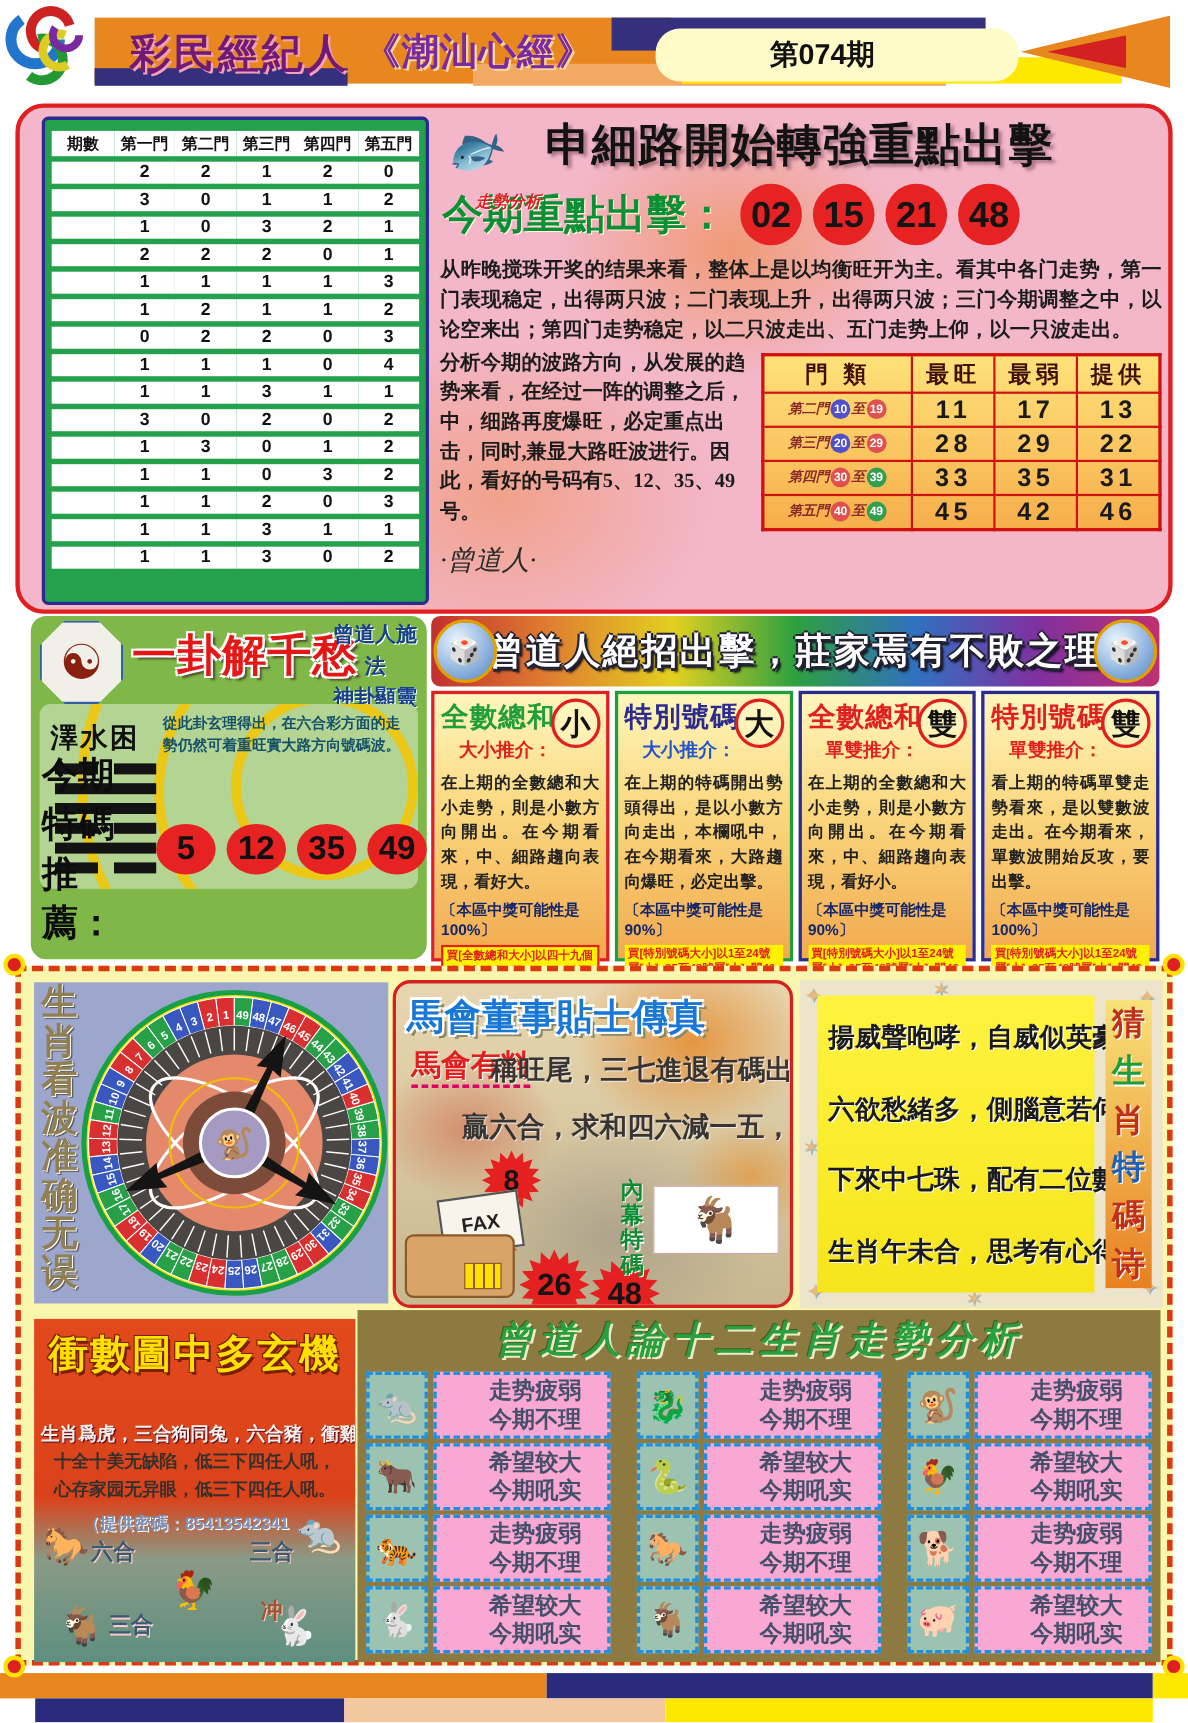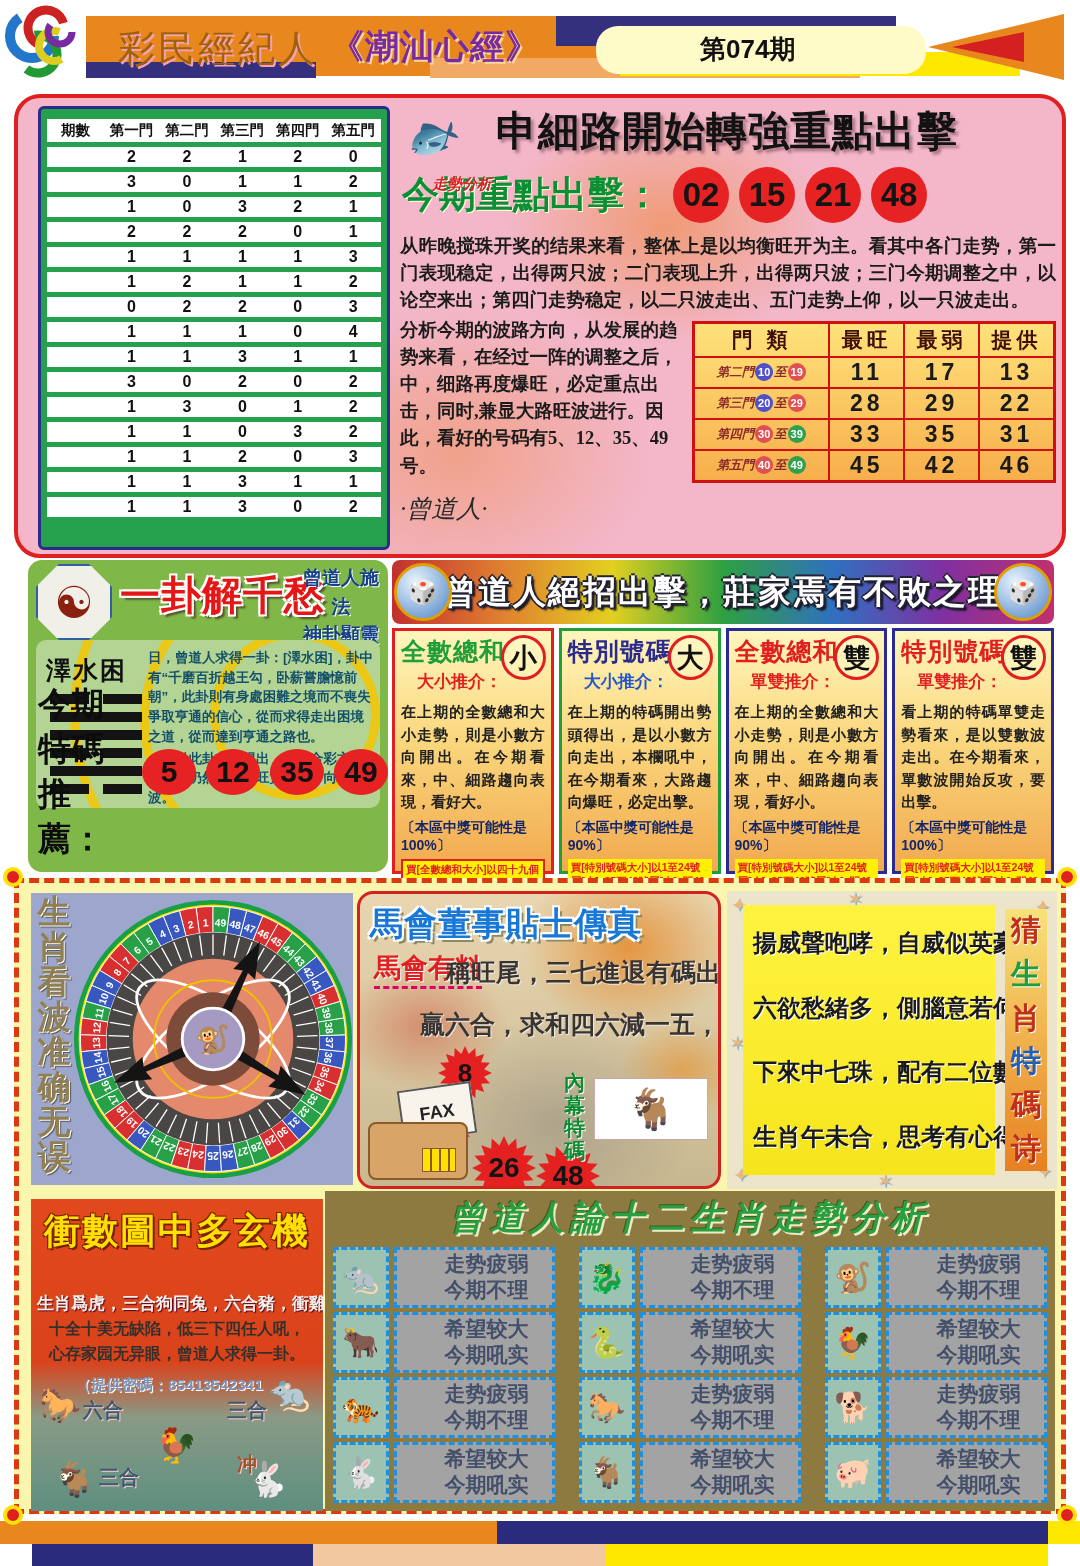--- a/index.html
+++ b/index.html
@@ -11,21 +11,21 @@
   .hdr-orange{position:absolute;left:86px;top:16px;width:524px;height:60px;background:#E8871E;}
   .hdr-salmon{position:absolute;left:430px;top:58px;width:430px;height:20px;background:#F2A964;}
   .hdr-navy-under{position:absolute;left:86px;top:62px;width:230px;height:16px;background:#35307E;}
   .hdr-navy-block{position:absolute;left:556px;top:16px;width:340px;height:30px;background:#35307E;}
   .hdr-paleyellow{position:absolute;left:596px;top:26px;width:330px;height:48px;background:#FFFBC8;border-radius:22px;}
   .hdr-yellow{position:absolute;left:620px;top:52px;width:400px;height:24px;background:#FFE800;}
   .hdr-arrow{position:absolute;left:928px;top:14px;width:136px;height:66px;background:#E8871E;
              clip-path:polygon(0 50%,100% 0,100% 100%);}
   .hdr-arrow-red{position:absolute;left:952px;top:32px;width:72px;height:30px;background:#D42020;
              clip-path:polygon(0 50%,100% 0,100% 100%);}
-  .brand{position:absolute;left:118px;top:24px;font-size:37px;font-weight:400;color:#a16207;
+  .brand{position:absolute;left:118px;top:24px;font-size:37px;font-weight:700;color:#701a75;
          letter-spacing:3px;text-shadow:2px 2px 0 #F2A0B8;font-family:"Liberation Serif",serif;}
   .book{position:absolute;left:330px;top:24px;font-size:34px;font-weight:900;color:#7A2AA0;
         letter-spacing:1px;text-shadow:2px 2px 0 #F8D8A0;font-family:"Liberation Serif",serif;}
   .issue{position:absolute;left:700px;top:32px;font-size:26px;font-weight:900;color:#111;}
 
   
   #top-box{position:absolute;left:14px;top:94px;width:1052px;height:464px;border:4px solid #E02020;
            border-radius:26px;background:#F3B7C9;
            background-image:radial-gradient(230px 170px at 62% 28%,rgba(236,126,36,.5),transparent 70%),
                             radial-gradient(280px 210px at 42% 78%,rgba(236,126,36,.38),transparent 70%);}
@@ -203,21 +203,21 @@
 
   #zodiac-panel{position:absolute;left:306px;top:308px;width:730px;height:320px;background:#8D7A40;}
   .ztitle{height:54px;display:flex;align-items:center;justify-content:center;font-size:34px;
           font-weight:900;color:#28A040;font-style:italic;letter-spacing:6px;
           font-family:"Liberation Serif",serif;text-shadow:2px 2px 0 #F0EAC8,-1px -1px 0 #4A5A20;}
   #zgrid{position:absolute;left:8px;top:56px;right:8px;bottom:4px;display:grid;
          grid-template-columns:repeat(3,1fr);grid-auto-rows:61px;gap:4px 24px;}
   .zcell{display:flex;gap:5px;}
   .zicon{width:56px;background:#9CC2B2;border:3px dashed #1E90E0;display:flex;align-items:center;
          justify-content:center;font-size:30px;}
-  .ztext{flex:1;background:#a3a3a3;border:3px dashed #1E90E0;display:flex;flex-direction:column;
+  .ztext{flex:1;background:#f9a8d4;border:3px dashed #1E90E0;display:flex;flex-direction:column;
          align-items:center;justify-content:center;font-size:21px;font-weight:900;color:#44506B;
          line-height:1.22;font-family:"Liberation Serif",serif;padding-left:24px;}
 
   
   .fbar{position:absolute;left:0;width:1080px;}
   #fbar1{top:1521px;height:23px;}
   #fbar2{top:1544px;height:22px;}
   .seg{position:absolute;top:0;height:100%;}
 </style>
 </head>
@@ -458,21 +458,20 @@
       <div class="hex-name" data-interactable="false">澤水困</div>
       <div id="hexagram" data-interactable="false">
           <div class="hbar yin" data-interactable="false"></div>
           <div class="hbar yang" data-interactable="false"></div>
           <div class="hbar yang" data-interactable="false"></div>
           <div class="hbar yin" data-interactable="false"></div>
           <div class="hbar yang" data-interactable="false"></div>
           <div class="hbar yin" data-interactable="false"></div>
         </div>
       <div class="hex-body" data-interactable="false">
-        <p data-interactable="false">日，曾道人求得一卦：[澤水困]，卦中有“千磨百折越王勾，卧薪嘗膽憶前朝”，此卦則有身處困難之境而不喪失爭取亨通的信心，從而求得走出困境之道，從而達到亨通之路也。</p>
         <p data-interactable="false">從此卦玄理得出，在六合彩方面的走勢仍然可着重旺實大路方向號碼波。</p>
       </div>
     </div>
     <div class="rec-row" data-interactable="false">
       <span class="rec-label" data-interactable="false">今期特碼推薦：</span>
       <span id="rec-nums" data-interactable="false" style="display:flex;">
           <span class="rec-num" data-interactable="false">5</span>
           <span class="rec-num" data-interactable="false">12</span>
           <span class="rec-num" data-interactable="false">35</span>
           <span class="rec-num" data-interactable="false">49</span>
@@ -734,21 +733,21 @@
           <span data-interactable="false" style="color: rgb(32, 96, 184); text-shadow: rgb(255, 255, 255) 1px 1px 0px;">特</span>
           <span data-interactable="false" style="color: rgb(192, 48, 24); text-shadow: rgb(255, 255, 255) 1px 1px 0px;">碼</span>
           <span data-interactable="false" style="color: rgb(192, 48, 24); text-shadow: rgb(255, 255, 255) 1px 1px 0px;">诗</span>
         </div>
     </div>
 
     <div id="chong-panel" data-interactable="false">
       <div class="ctitle" data-interactable="false">衝數圖中多玄機</div>
       <div class="cline1" data-interactable="false">生肖爲虎，三合狗同兔，六合豬，衝雞。</div>
       <div class="cline" data-interactable="false">十全十美无缺陷，低三下四任人吼，</div>
-      <div class="cline" data-interactable="false">心存家园无异眼，曾道人求得一卦。</div>
+      <div class="cline" data-interactable="false">心存家园无异眼，低三下四任人吼。</div>
       <div class="ccode" data-interactable="false">（提供密碼：85413542341</div>
       <span class="canimal a-tl" data-interactable="false">🐎</span>
       <span class="clabel l-tl" data-interactable="false">六合</span>
       <span class="canimal a-tr" data-interactable="false">🐀</span>
       <span class="clabel l-tr" data-interactable="false">三合</span>
       <span class="canimal a-c" data-interactable="false">🐓</span>
       <span class="clabel l-chong" data-interactable="false">冲</span>
       <span class="canimal a-bl" data-interactable="false">🐐</span>
       <span class="clabel l-bl" data-interactable="false">三合</span>
       <span class="canimal a-br" data-interactable="false">🐇</span>

